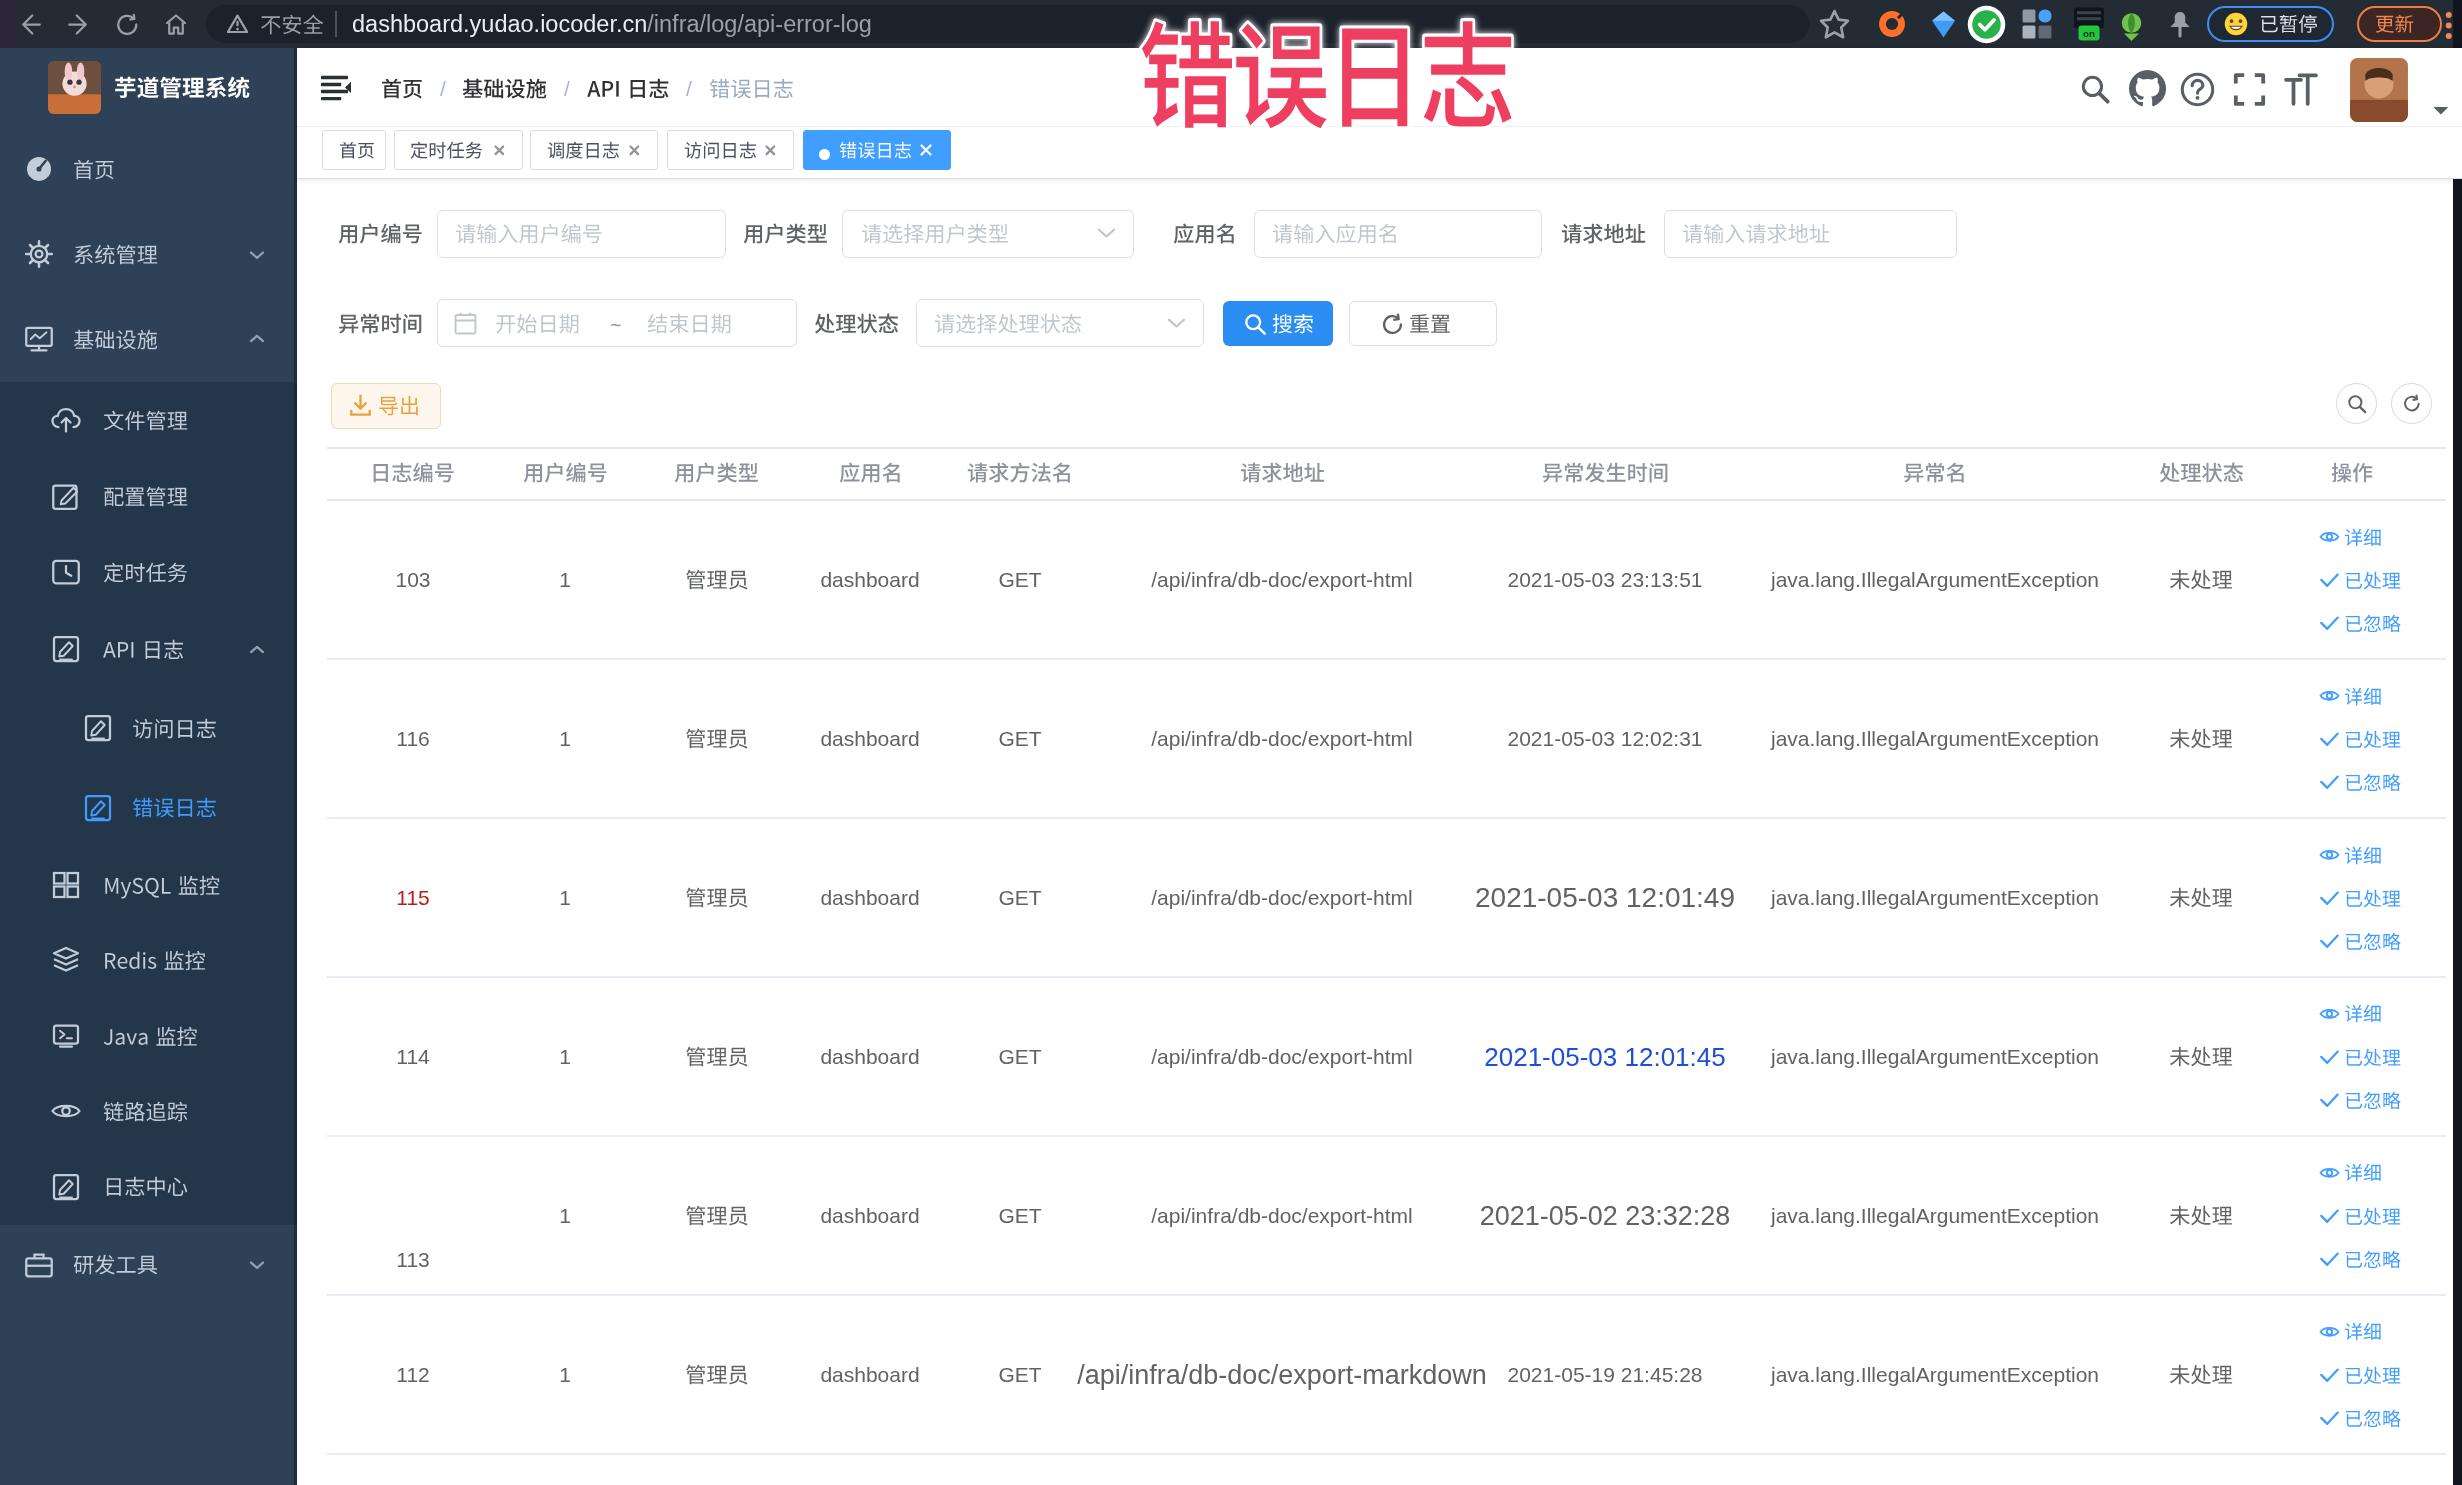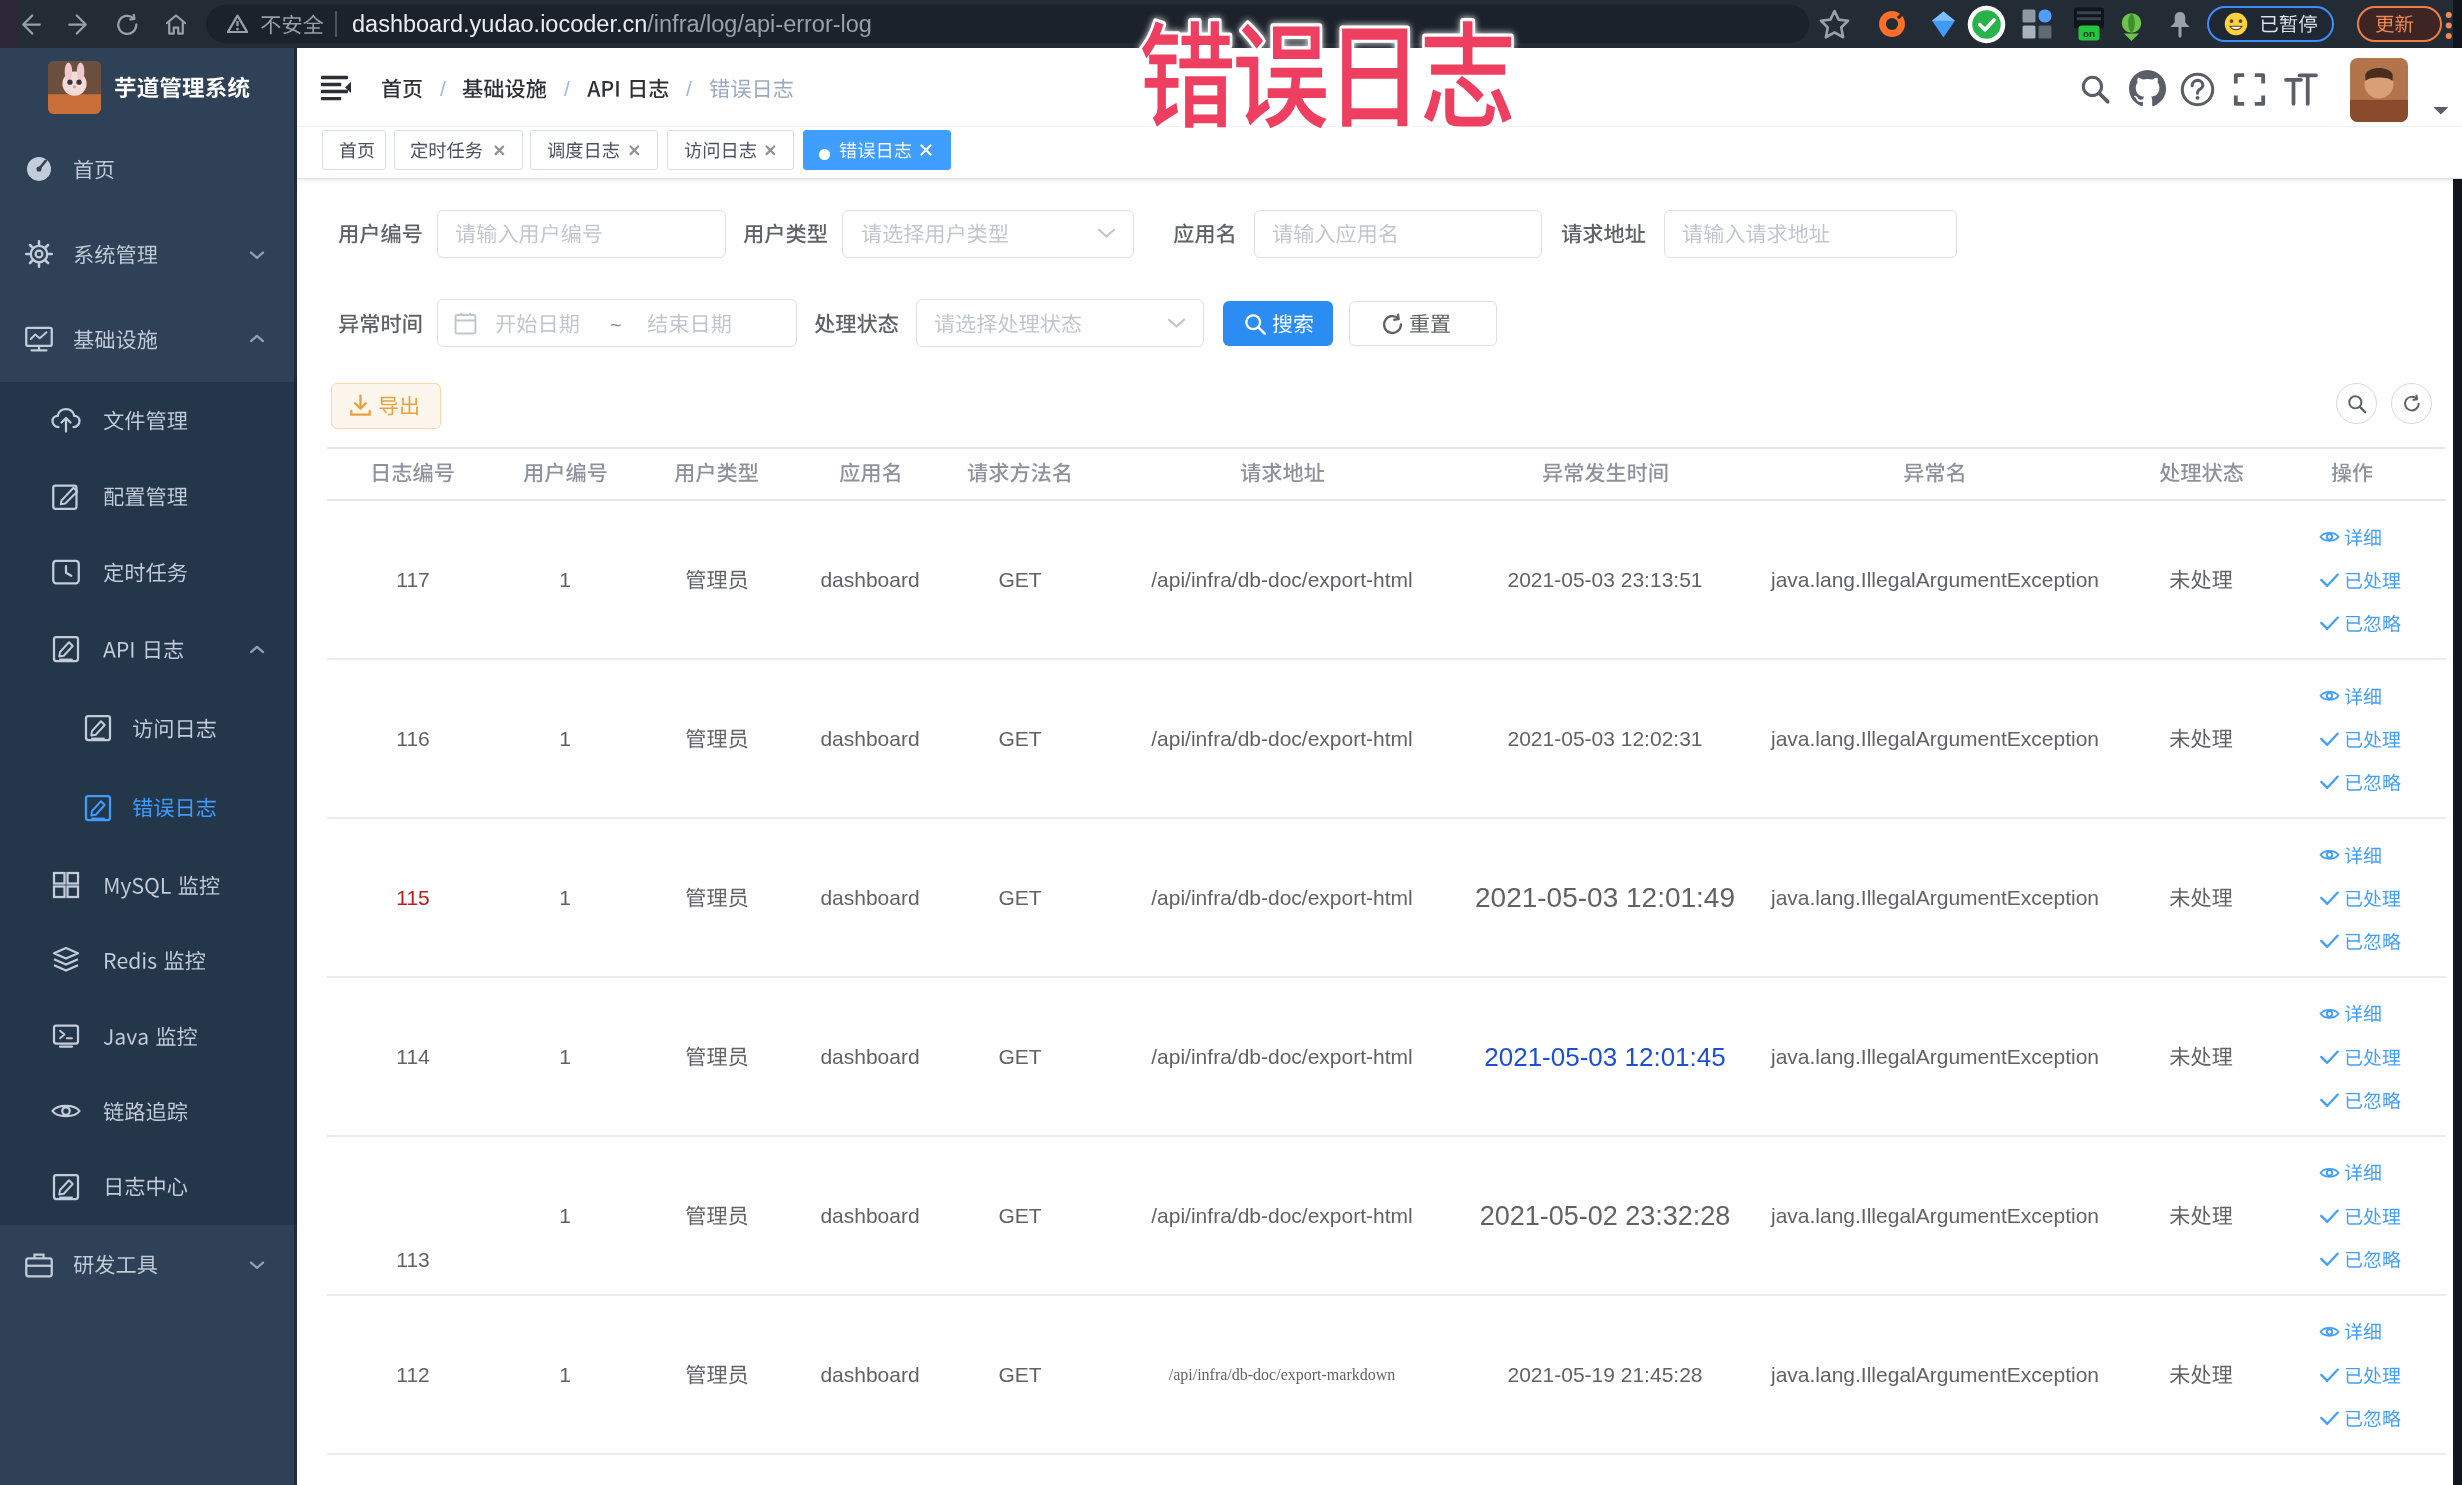--- a/index.html
+++ b/index.html
@@ -869,21 +869,21 @@
         <use href="#g119" transform="translate(84.0,24.6) scale(0.02800,-0.02800)"></use>
       </svg>
     </div>
 <div style="position:absolute;left:2331px;top:462px;">
       <svg width="42" height="26.5" fill="#8d929c" viewBox="0 0 56 35">
         <use href="#g132" transform="translate(0.0,24.6) scale(0.02800,-0.02800)"></use>
         <use href="#g133" transform="translate(28.0,24.6) scale(0.02800,-0.02800)"></use>
       </svg>
     </div>
 <div style="position:absolute;left:327px;top:499px;width:2119px;height:1.5px;background:#e4e7ef;"></div>
-<div style="position:absolute;left:413px;top:580px;font-family:'Liberation Sans',sans-serif;font-size:21px;color:#606266;transform:translate(-50%,-50%);white-space:nowrap;">117</div>
+<div style="position:absolute;left:413px;top:580px;font-family:'Liberation Sans',sans-serif;font-size:21px;color:#606266;transform:translate(-50%,-50%);white-space:nowrap;">103</div>
 <div style="position:absolute;left:565px;top:580px;font-family:'Liberation Sans',sans-serif;font-size:21px;color:#606266;transform:translate(-50%,-50%);white-space:nowrap;">1</div>
 <div style="position:absolute;left:685px;top:569px;">
       <svg width="64" height="26.5" fill="#606266" viewBox="0 0 84 35">
         <use href="#g18" transform="translate(0.0,24.6) scale(0.02800,-0.02800)"></use>
         <use href="#g19" transform="translate(28.0,24.6) scale(0.02800,-0.02800)"></use>
         <use href="#g134" transform="translate(56.0,24.6) scale(0.02800,-0.02800)"></use>
       </svg>
     </div>
 <div style="position:absolute;left:870px;top:580px;font-family:'Liberation Sans',sans-serif;font-size:21px;color:#606266;transform:translate(-50%,-50%);white-space:nowrap;">dashboard</div>
 <div style="position:absolute;left:1020px;top:580px;font-family:'Liberation Sans',sans-serif;font-size:21px;color:#606266;transform:translate(-50%,-50%);white-space:nowrap;">GET</div>
@@ -1140,21 +1140,21 @@
 <div style="position:absolute;left:565px;top:1375px;font-family:'Liberation Sans',sans-serif;font-size:21px;color:#606266;transform:translate(-50%,-50%);white-space:nowrap;">1</div>
 <div style="position:absolute;left:685px;top:1364px;">
       <svg width="64" height="26.5" fill="#606266" viewBox="0 0 84 35">
         <use href="#g18" transform="translate(0.0,24.6) scale(0.02800,-0.02800)"></use>
         <use href="#g19" transform="translate(28.0,24.6) scale(0.02800,-0.02800)"></use>
         <use href="#g134" transform="translate(56.0,24.6) scale(0.02800,-0.02800)"></use>
       </svg>
     </div>
 <div style="position:absolute;left:870px;top:1375px;font-family:'Liberation Sans',sans-serif;font-size:21px;color:#606266;transform:translate(-50%,-50%);white-space:nowrap;">dashboard</div>
 <div style="position:absolute;left:1020px;top:1375px;font-family:'Liberation Sans',sans-serif;font-size:21px;color:#606266;transform:translate(-50%,-50%);white-space:nowrap;">GET</div>
-<div style="position:absolute;left:1282px;top:1375px;font-family:Liberation Serif, serif;font-size:16px;color:#606266;transform:translate(-50%,-50%);white-space:nowrap;">/api/infra/db-doc/export-markdown</div>
+<div style="position:absolute;left:1282px;top:1375px;font-family:Liberation Sans, sans-serif;font-size:27px;color:#606266;transform:translate(-50%,-50%);white-space:nowrap;">/api/infra/db-doc/export-markdown</div>
 <div style="position:absolute;left:1605px;top:1375px;font-family:'Liberation Sans',sans-serif;font-size:21px;color:#606266;transform:translate(-50%,-50%);white-space:nowrap;">2021-05-19 21:45:28</div>
 <div style="position:absolute;left:1935px;top:1375px;font-family:'Liberation Sans',sans-serif;font-size:21px;color:#606266;transform:translate(-50%,-50%);white-space:nowrap;">java.lang.IllegalArgumentException</div>
 <div style="position:absolute;left:2169px;top:1364px;">
       <svg width="64" height="26.5" fill="#606266" viewBox="0 0 84 35">
         <use href="#g135" transform="translate(0.0,24.6) scale(0.02800,-0.02800)"></use>
         <use href="#g120" transform="translate(28.0,24.6) scale(0.02800,-0.02800)"></use>
         <use href="#g19" transform="translate(56.0,24.6) scale(0.02800,-0.02800)"></use>
       </svg>
     </div>
 <svg style="position:absolute;left:2319px;top:1322px;" width="21" height="19.7" viewBox="0 0 28 26">

